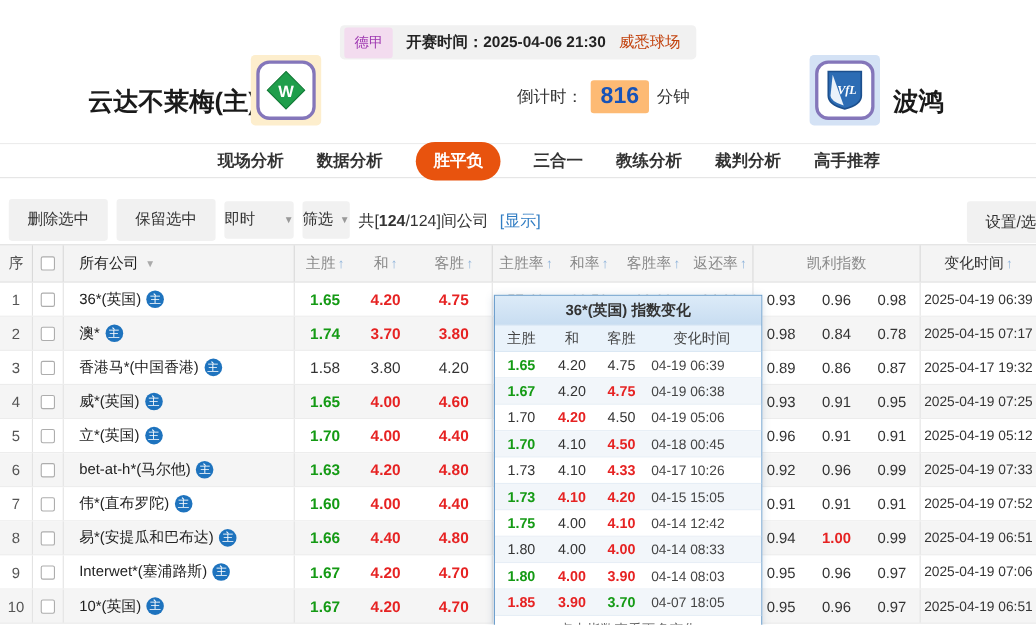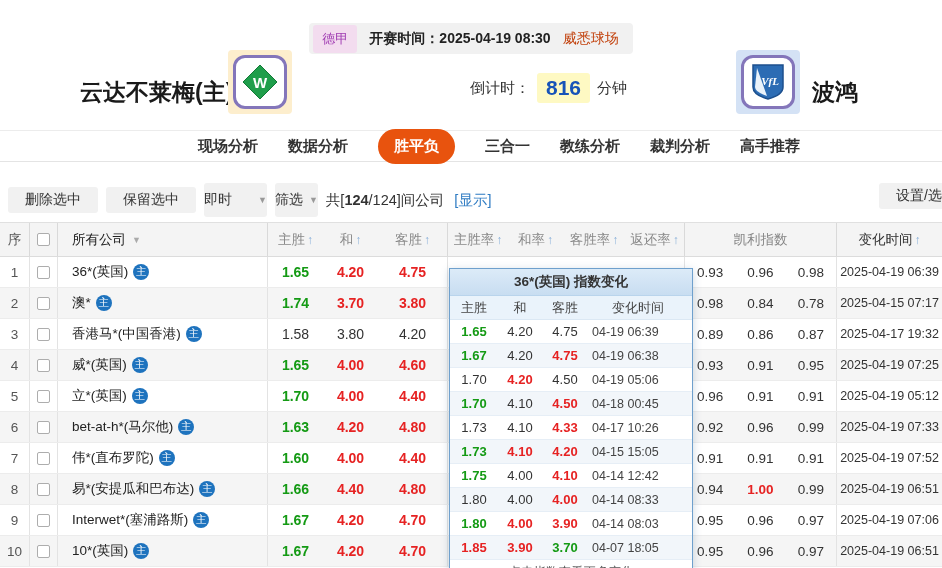--- a/index.html
+++ b/index.html
@@ -24,33 +24,33 @@
   .home-name { left:80px; }
   .away-name { left:812px; }
   .logo-box { position:absolute; top:5px; width:64px; height:64px; border-radius:4px;
     display:flex; align-items:center; justify-content:center; }
   .home-logo-box { left:228px; background:#fdeecd; }
   .away-logo-box { left:736px; background:#d4e2f5; }
   .logo-inner { width:54px; height:54px; background:#fff; border:3px solid #8476ba;
     border-radius:12px; display:flex; align-items:center; justify-content:center; }
   .countdown { position:absolute; left:470px; top:28px; display:flex; align-items:center;
     gap:7px; font-size:15px; color:#333; }
-  .cd-value { font-size:21px; font-weight:bold; color:#1753b8; background:#fef9c3;
+  .cd-value { font-size:21px; font-weight:bold; color:#1753b8; background:#fdba74;
     padding:3px 9px; border-radius:3px; }
   
   .nav { position:absolute; top:130px; left:0; width:942px; height:32px;
     border-top:1px solid #ececec; border-bottom:1px solid #e4e4e4;
     display:flex; align-items:center; padding-left:198px; gap:30px;
     font-size:15px; font-weight:bold; color:#333; }
   .tab { cursor:pointer; white-space:nowrap; }
   .tab.active { background:#e8530e; color:#fff; padding:8px 16px; border-radius:18px; }
   
   .toolbar { position:absolute; top:181px; left:0; width:942px; height:38px;
     display:flex; align-items:center; padding-left:8px; gap:8px; }
-  .tbtn { background:#f1f1f1; border:none; border-radius:3px; height:26px;
+  .tbtn { background:#f1f1f1; border:none; border-radius:3px; height:38px;
     padding:0 17px; font-size:14px; color:#333; font-family:inherit; }
   .tselect { background:#f1f1f1; border-radius:3px; height:34px; display:flex;
     align-items:center; font-size:14px; color:#333; padding:0 0; gap:26px; }
   .tselect.small { gap:6px; }
   .caret { font-size:9px; color:#999; }
   .count { font-size:14.5px; color:#333; }
   .count b { font-weight:bold; }
   .show-link { color:#2f7cc3; margin-left:6px; cursor:pointer; }
   .settings-btn { position:absolute; left:879px; top:2px; white-space:nowrap; }
   
@@ -108,21 +108,21 @@
   .popup-head .pc4 { text-align:center; padding-left:0; font-size:13px; }
   .popup-footer { height:24px; display:flex; align-items:center; justify-content:center;
     font-size:12.5px; color:#555; }
 </style>
 </head>
 <body>
 
 <div class="topbar">
   <div class="matchinfo">
     <span class="league-badge">德甲</span>
-    <span class="kickoff">开赛时间：2025-04-19 08:30</span>
+    <span class="kickoff">开赛时间：2025-04-06 21:30</span>
     <span class="venue">威悉球场</span>
   </div>
 </div>
 
 <div class="mheader">
   <div class="team-name home-name">云达不莱梅(主)</div>
   <div class="logo-box home-logo-box">
     <div class="logo-inner">
       <svg width="36" height="36" viewBox="0 0 36 36">
         <polygon points="18,1 35,18 18,35 1,18" fill="#1f9e4b" stroke="#127a36" stroke-width="1"></polygon>

